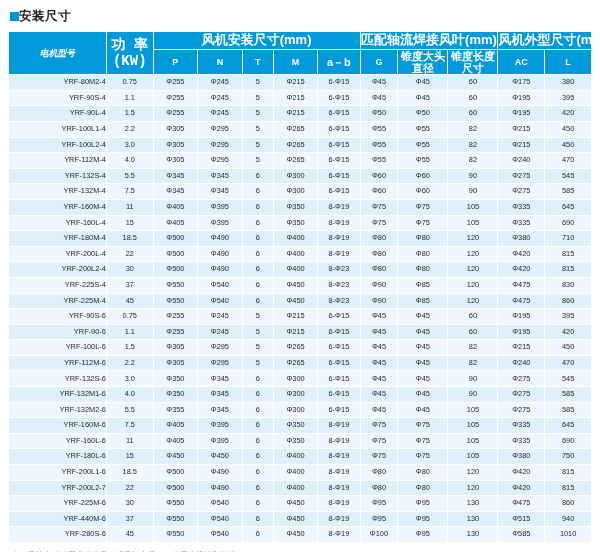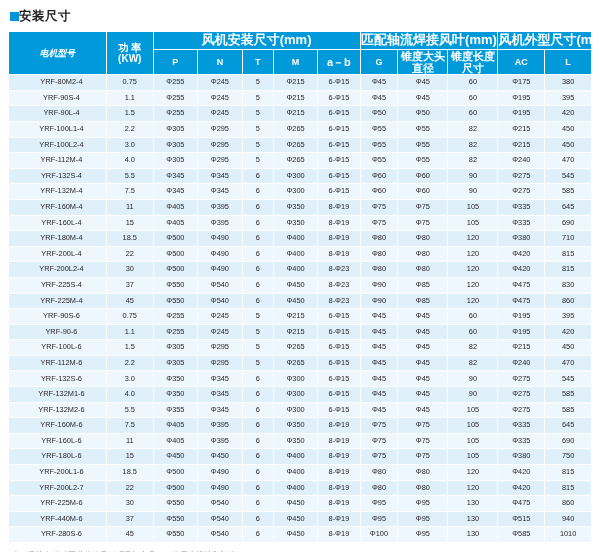--- a/index.html
+++ b/index.html
@@ -78,37 +78,38 @@
     height: 20px;
   }
   thead th.tall {
     height: 37px;
   }
   thead th.model {
     font-size: 8.8px;
     font-style: italic;
   }
   thead th.power {
-    font-size: 10px;
+    font-size: 14px;
     line-height: 1.15;
+    font-family: Liberation Mono, monospace;
   }
   
   tbody td {
     height: 14.6px;
     color: #231f20;
     border: 1px solid #ffffff;
   }
   tbody tr.odd td {
     background: #dff0fb;
   }
   tbody tr.even td {
     background: #eef7fd;
   }
   tbody td.model {
-    text-align: center;
+    text-align: right;
     padding-left: 8px;
     font-size: 7.4px;
   }
   
   .footer-note {
     margin: 7px 0 0 4px;
     font-size: 8px;
     color: #231f20;
   }
 </style>

